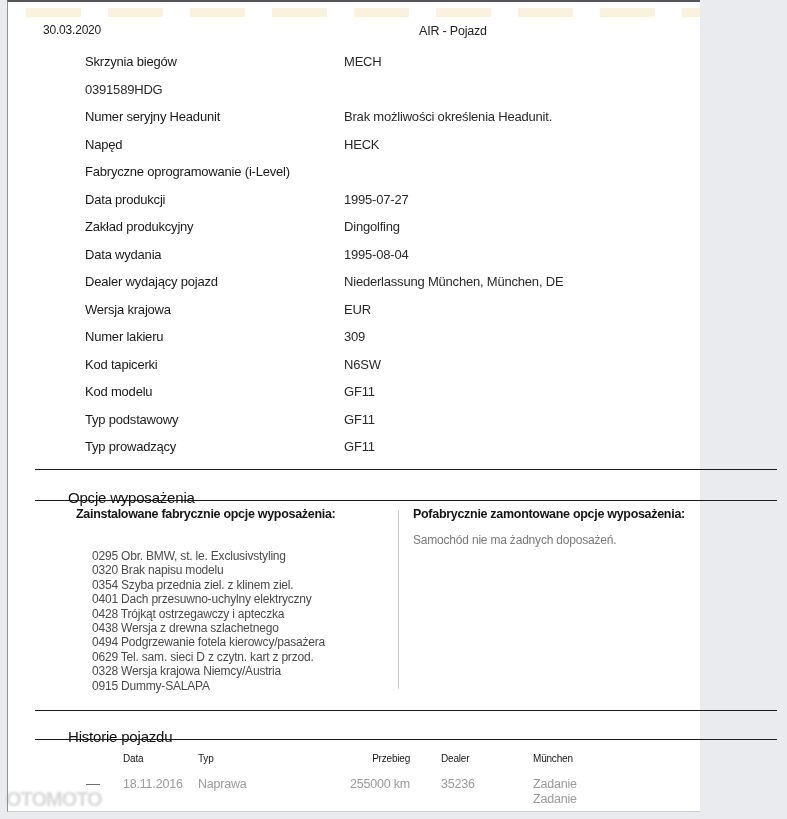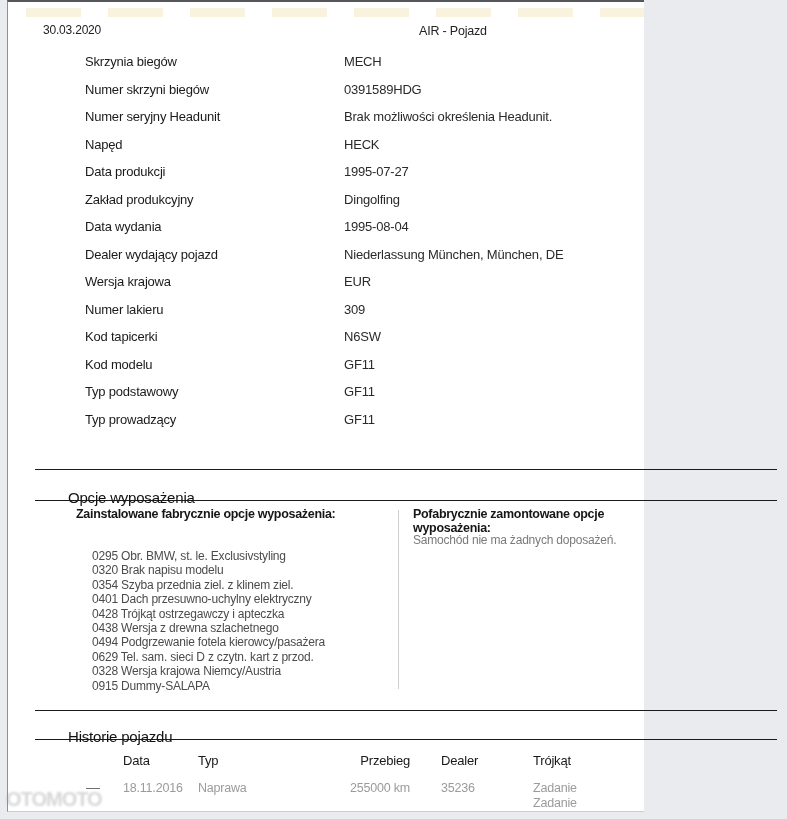--- a/index.html
+++ b/index.html
@@ -5,21 +5,21 @@
   html, body {
     margin: 0; padding: 0;
     width: 787px; height: 819px;
     background: #e9ebee;
     font-family: "Liberation Sans", sans-serif;
     overflow: hidden;
   }
   .page {
     position: absolute;
     left: 7px; top: 0;
-    width: 637px; height: 812px;
+    width: 693px; height: 812px;
     background: #ffffff;
     border-top: 2px solid #55565c;
     border-left: 1px solid #8d9097;
     border-bottom: 1px solid #c9cdd4;
     box-sizing: border-box;
     color: #1c1c1c;
     letter-spacing: -0.2px;
   }
   .faint-strip {
     position: absolute; top: 6px; left: 18px; right: 0; height: 9px;
@@ -79,21 +79,21 @@
     width: 1px; height: 179px; background: #cfcfcf;
   }
 
   .history-table { position: absolute; left: 0; right: 6px; top: 751px; }
   .h-row {
     display: grid;
     grid-template-columns: 45px 75px 135px 77px 31px 92px auto;
     padding-left: 70px;
     align-items: start;
   }
-  .h-row.head { font-size: 13px; color: #181818; }
+  .h-row.head { font-size: 10px; color: #181818; }
   .h-row.entry { margin-top: 13px; font-size: 12.5px; color: #9b9b9b; }
   .cell-przebieg { text-align: right; }
   .cell-toggle { color: #6f6f6f; text-indent: 8px; font-size: 14px; line-height: 12px; cursor: pointer; }
   .cell-przeglad div { line-height: 14.5px; }
 
   .watermark {
     position: absolute; left: -2px; top: 786px;
     font-size: 20px; font-weight: 700;
     color: rgba(150,150,155,0.38);
     letter-spacing: -1px;
@@ -110,30 +110,33 @@
 
   <span class="report-date">30.03.2020</span>
   <span class="page-title">AIR - Pojazd</span>
 
   <div class="kv-table" id="kv-table">
       <div class="kv-row">
         <span class="kv-label">Skrzynia biegów</span>
         <span class="kv-value">MECH</span>
       </div>
       <div class="kv-row">
-        <span class="kv-label">Numer skrzyni biegów</span>
         <span class="kv-value">0391589HDG</span>
       </div>
       <div class="kv-row">
         <span class="kv-label">Numer seryjny Headunit</span>
         <span class="kv-value">Brak możliwości określenia Headunit.</span>
       </div>
       <div class="kv-row">
         <span class="kv-label">Napęd</span>
         <span class="kv-value">HECK</span>
+      </div>
+      <div class="kv-row">
+        <span class="kv-label">Fabryczne oprogramowanie (i-Level)</span>
+        <span class="kv-value"></span>
       </div>
       <div class="kv-row">
         <span class="kv-label">Data produkcji</span>
         <span class="kv-value">1995-07-27</span>
       </div>
       <div class="kv-row">
         <span class="kv-label">Zakład produkcyjny</span>
         <span class="kv-value">Dingolfing</span>
       </div>
       <div class="kv-row">
@@ -198,21 +201,21 @@
   <div class="rule rule-4"></div>
 
   <div class="history-table">
     <div class="h-row head">
       <div></div>
       <div>Data</div>
       <div>Typ</div>
       <div class="cell-przebieg">Przebieg</div>
       <div></div>
       <div>Dealer</div>
-      <div>Trójkąt</div>
+      <div>München</div>
     </div>
     <div class="h-row entry">
       <div class="cell-toggle">—</div>
       <div>18.11.2016</div>
       <div>Naprawa</div>
       <div class="cell-przebieg">255000 km</div>
       <div></div>
       <div>35236</div>
       <div class="cell-przeglad">
         <div>Zadanie</div>

